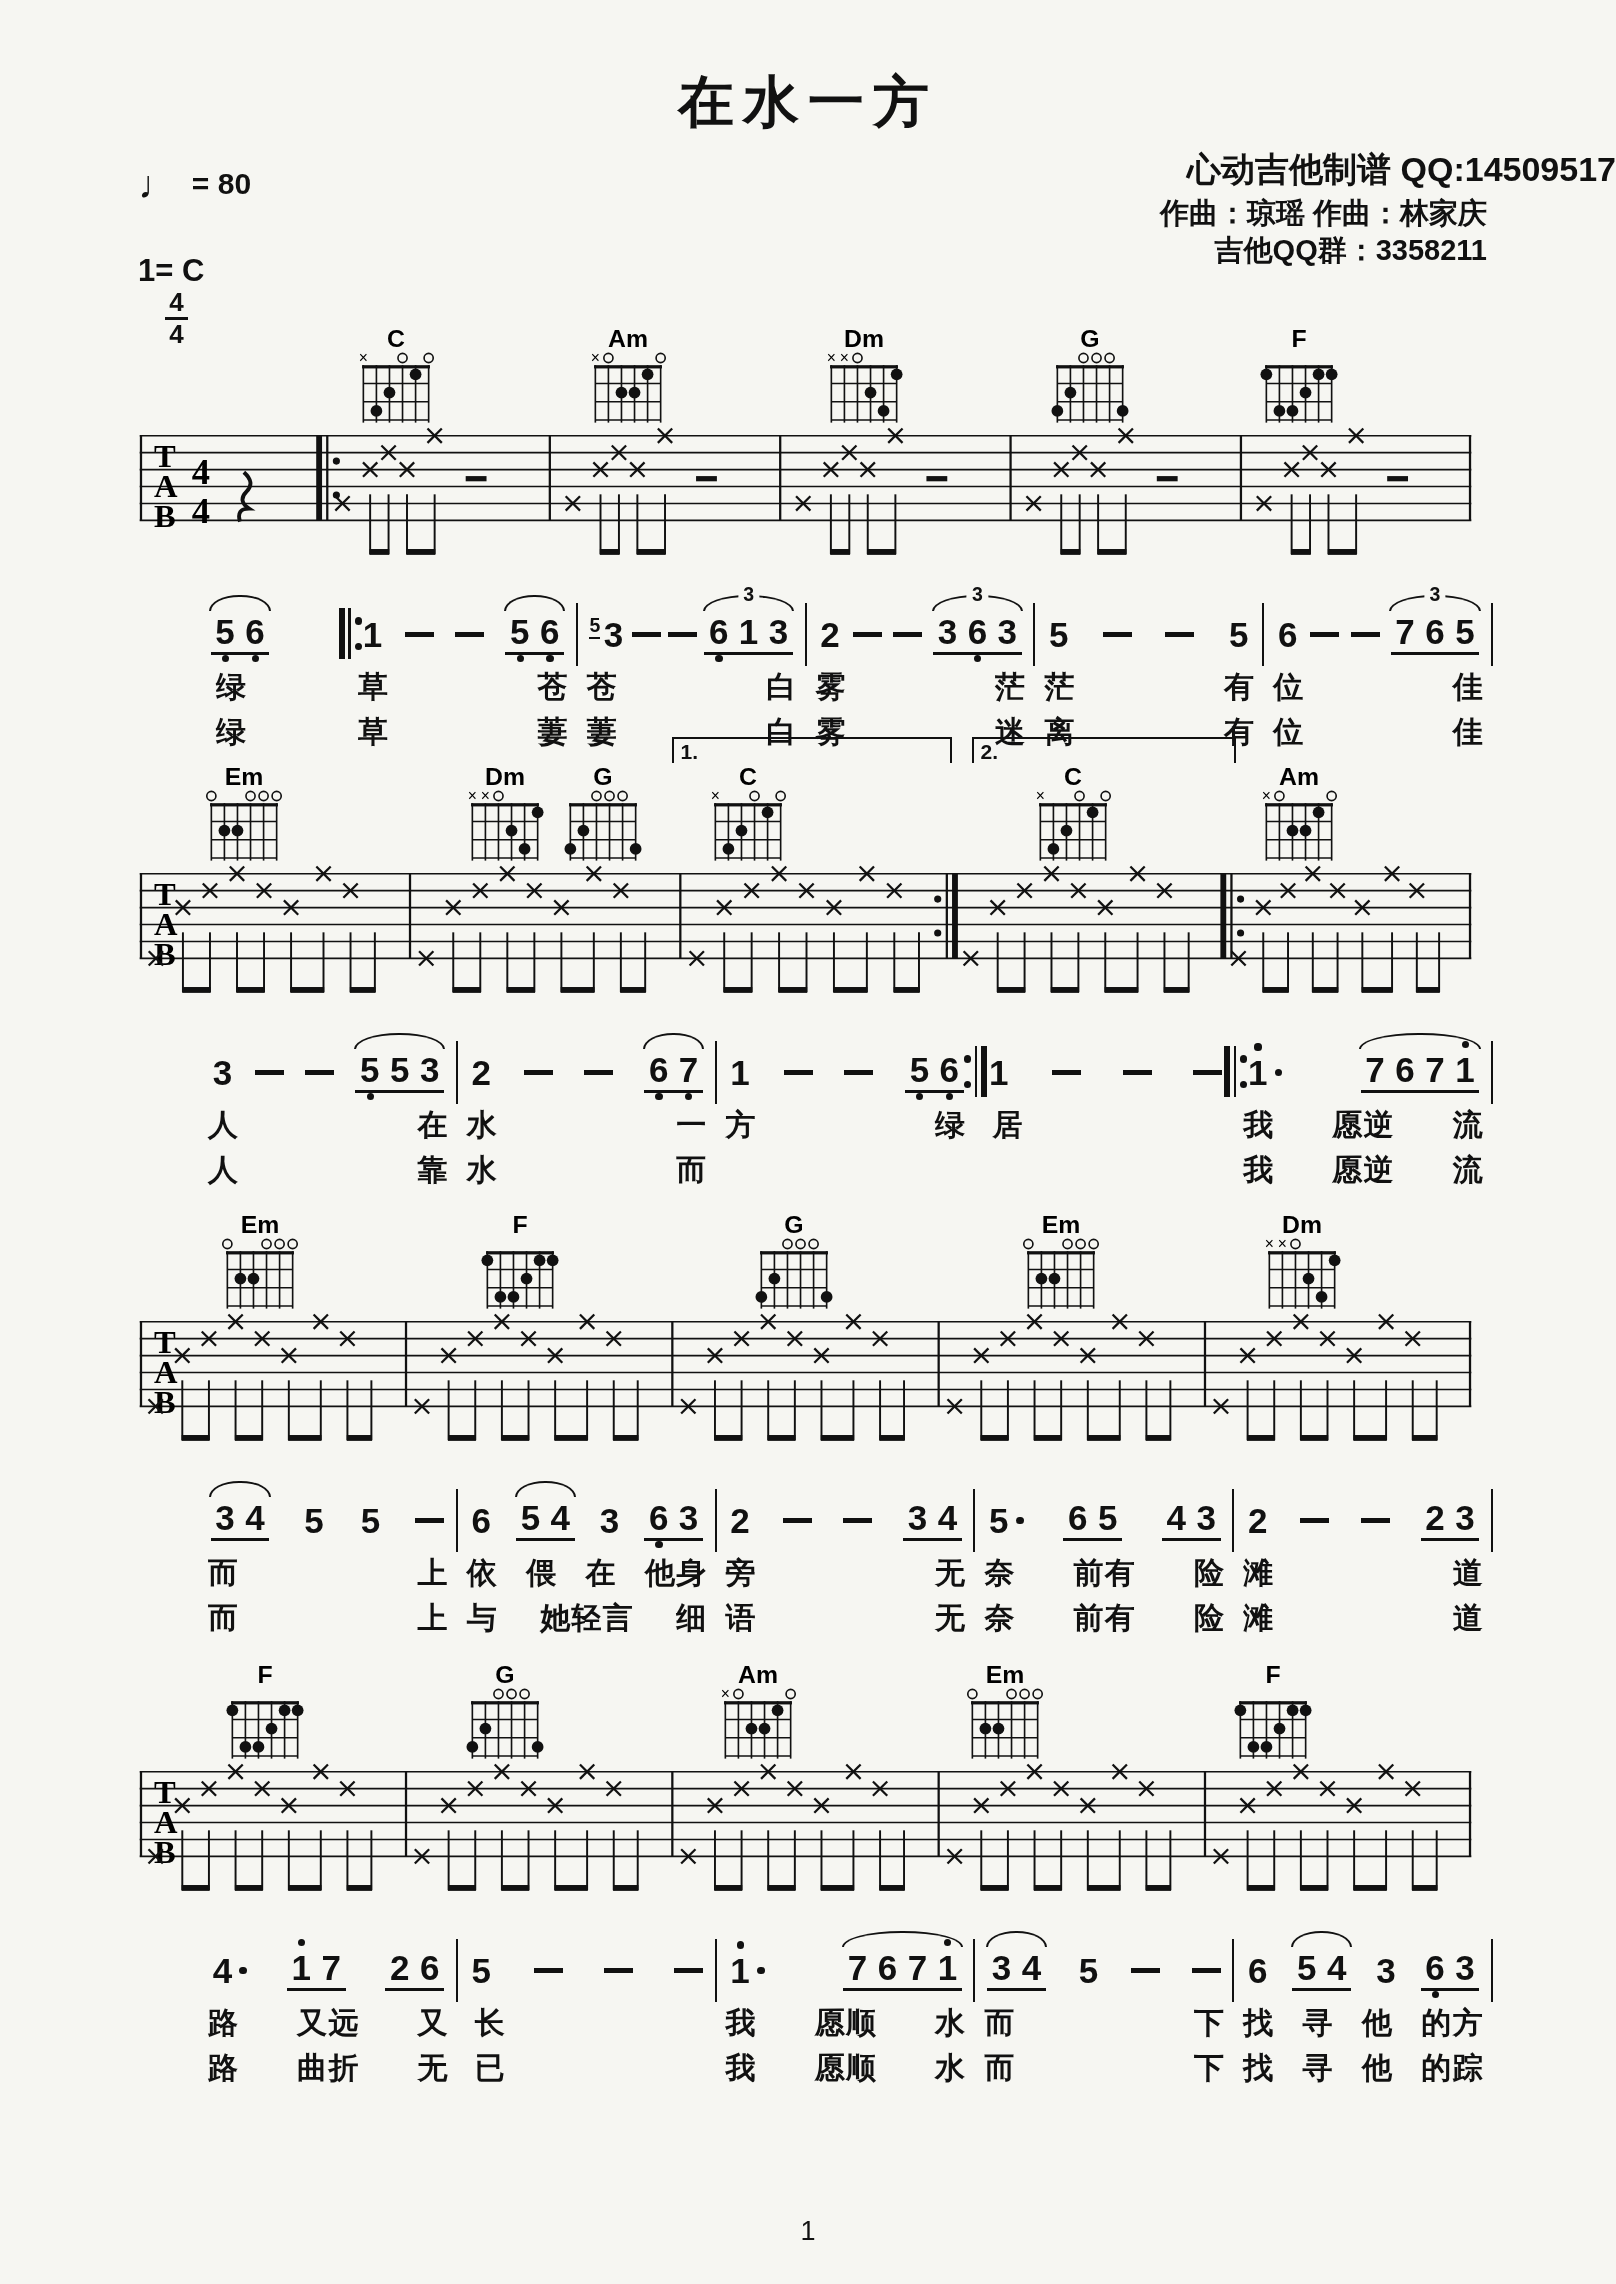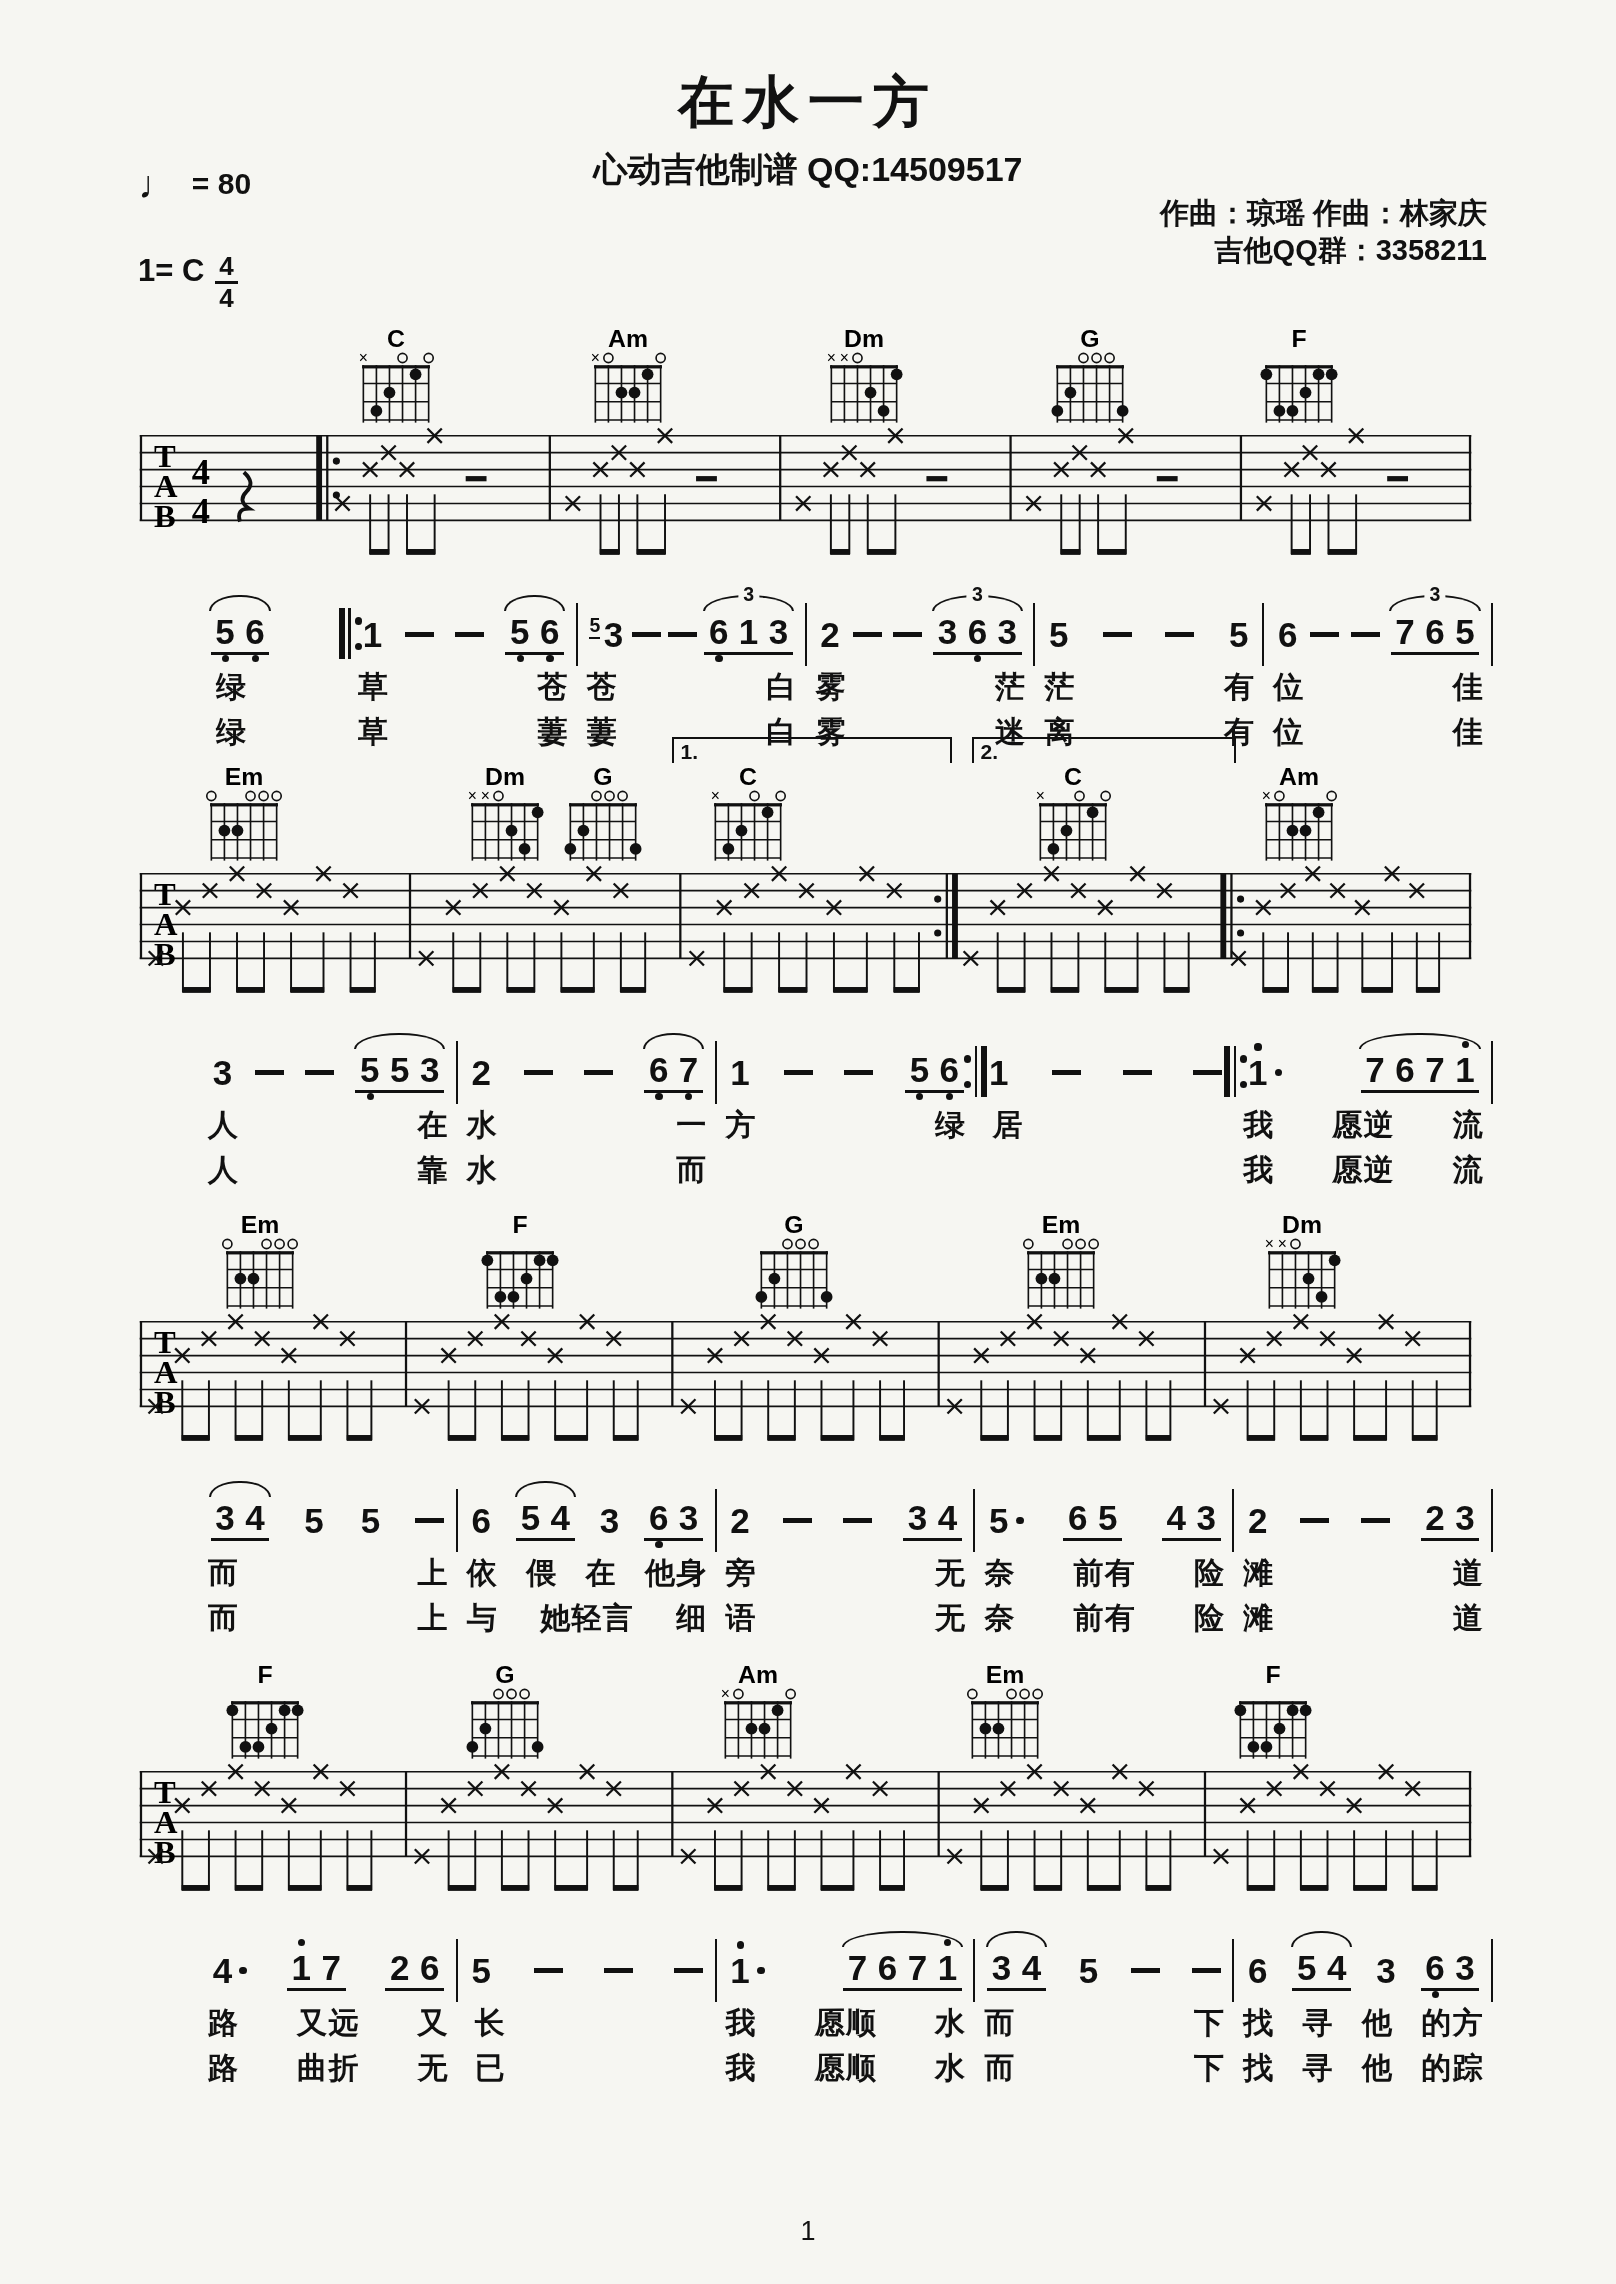--- a/index.html
+++ b/index.html
@@ -5,25 +5,25 @@
   :root{ --ink:#111; --bg:#f6f6f2; }
   html,body{margin:0;padding:0;}
   body{
     width:1616px;height:2284px;position:relative;overflow:hidden;
     background:var(--bg);color:var(--ink);
     font-family:"Liberation Sans", sans-serif;
   }
   
   .title{position:absolute;top:65px;left:0;width:100%;text-align:center;
     font-size:56px;font-weight:bold;letter-spacing:9px;}
-  .subtitle{position:absolute;top:147px;left:0;width:100%;text-align:center;
+  .subtitle{position:absolute;top:147px;left:0;width:100%;text-align:right;
     font-size:34px;font-weight:bold;}
   .tempo{position:absolute;left:138px;top:163px;font-size:30px;font-weight:bold;}
   .tempo .glyph{font-size:39px;vertical-align:-3.9px;margin-right:6.5px;}
-  .keysig{position:absolute;left:138px;top:253px;font-size:31px;font-weight:bold;display:flex;}
+  .keysig{position:absolute;left:138px;top:253px;font-size:31px;font-weight:bold;display:flex;align-items:center;flex-direction:column;}
   .frac{display:inline-flex;flex-direction:column;align-items:center;font-size:26px;line-height:1.02;margin-left:10.4px;font-weight:bold;}
   .frac .fbar{width:23.5px;height:3.3px;background:var(--ink);margin:1.3px 0;}
   .credits{position:absolute;right:129px;top:195px;text-align:right;font-size:29px;font-weight:bold;line-height:1.28;margin-left:44px;}
   .pagenum{position:absolute;top:2216px;left:0;width:100%;text-align:center;font-size:27px;}
 
   
   .system{position:absolute;left:0;width:1616px;}
   .chordrow{position:absolute;top:0;left:0;width:100%;height:117px;}
   .chord{position:absolute;top:0;}
   .staffwrap{position:absolute;left:139px;top:98px;width:1334px;height:140px;}

